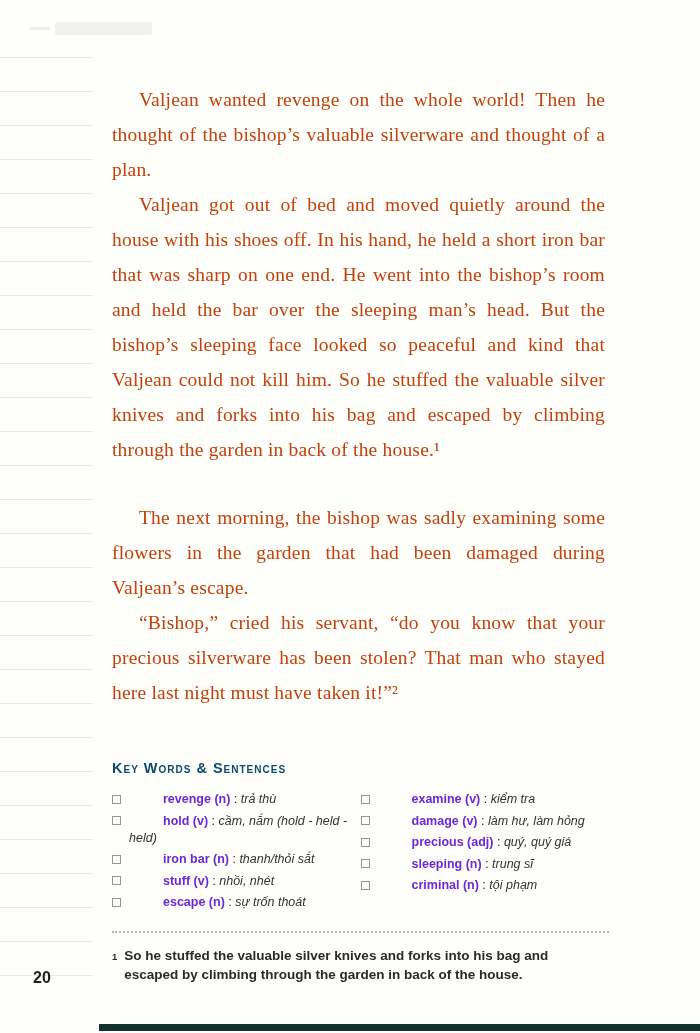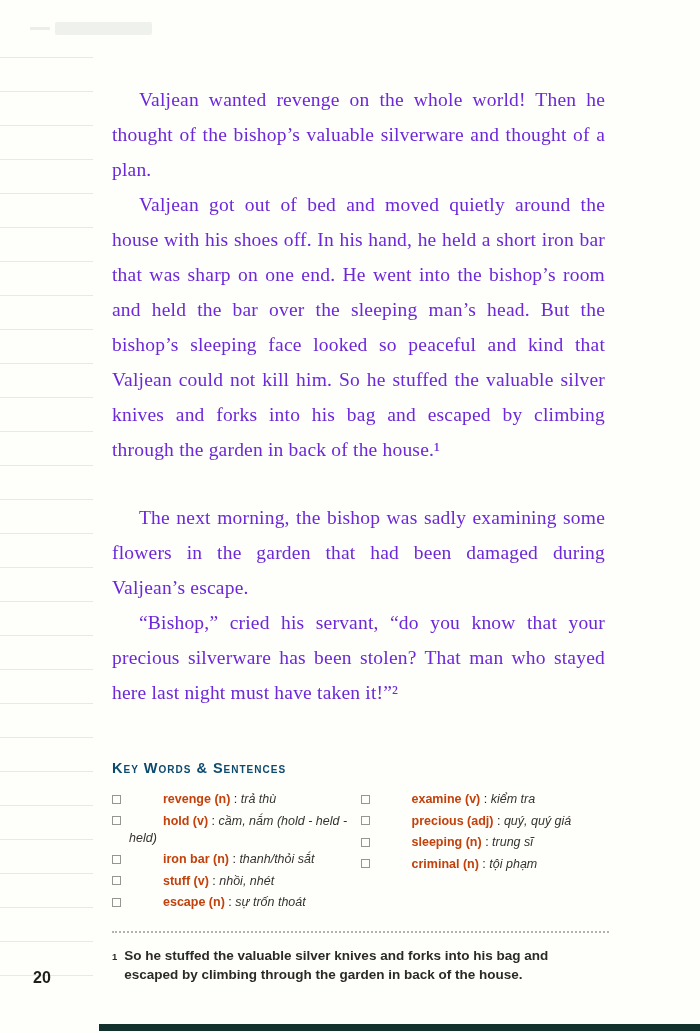--- a/index.html
+++ b/index.html
@@ -53,21 +53,21 @@
     background: #eaede9;
     border-radius: 2px;
   }
 
   
   .content {
     position: absolute;
     left: 112px;
     top: 82px;
     width: 493px;
-    color: #6d28d9;
+    color: #c2410c;
     font-size: 19.5px;
     line-height: 35px;
     text-align: justify;
     letter-spacing: 0.2px;
   }
   .content p { text-indent: 27px; }
   .para-gap { height: 33px; }
 
   
   .keywords {
@@ -100,21 +100,21 @@
   }
   .kw-checkbox {
     flex: 0 0 auto;
     width: 9px;
     height: 9px;
     border: 1px solid #979590;
     position: relative;
     top: 0.5px;
     background: #fefefb;
   }
-  .kw-term { font-weight: bold; color: #c2410c; padding-left: 34px; }
+  .kw-term { font-weight: bold; color: #6d28d9; padding-left: 34px; }
   .kw-sep { white-space: pre; color: #1d1c1a; }
   .kw-trans { font-style: italic; color: #35332f; }
 
   .dotted-rule {
     margin-top: 15px;
     width: 100%;
     border-top: 2px dotted #b3b2ad;
   }
 
   .footnote {
@@ -207,20 +207,24 @@
         </div>
 
       </div>
       <div class="kw-col">
 
         <div class="kw-item">
           <span class="kw-checkbox"></span>
           <span><span class="kw-term">examine (v)</span><span class="kw-sep"> : </span><span class="kw-trans">kiểm tra</span></span>
         </div>
 
+        <div class="kw-item">
+          <span class="kw-checkbox"></span>
+          <span><span class="kw-term">damage (v)</span><span class="kw-sep"> : </span><span class="kw-trans">làm hư, làm hỏng</span></span>
+        </div>
 
         <div class="kw-item">
           <span class="kw-checkbox"></span>
           <span><span class="kw-term">precious (adj)</span><span class="kw-sep"> : </span><span class="kw-trans">quý, quý giá</span></span>
         </div>
 
         <div class="kw-item">
           <span class="kw-checkbox"></span>
           <span><span class="kw-term">sleeping (n)</span><span class="kw-sep"> : </span><span class="kw-trans">trung sĩ</span></span>
         </div>

